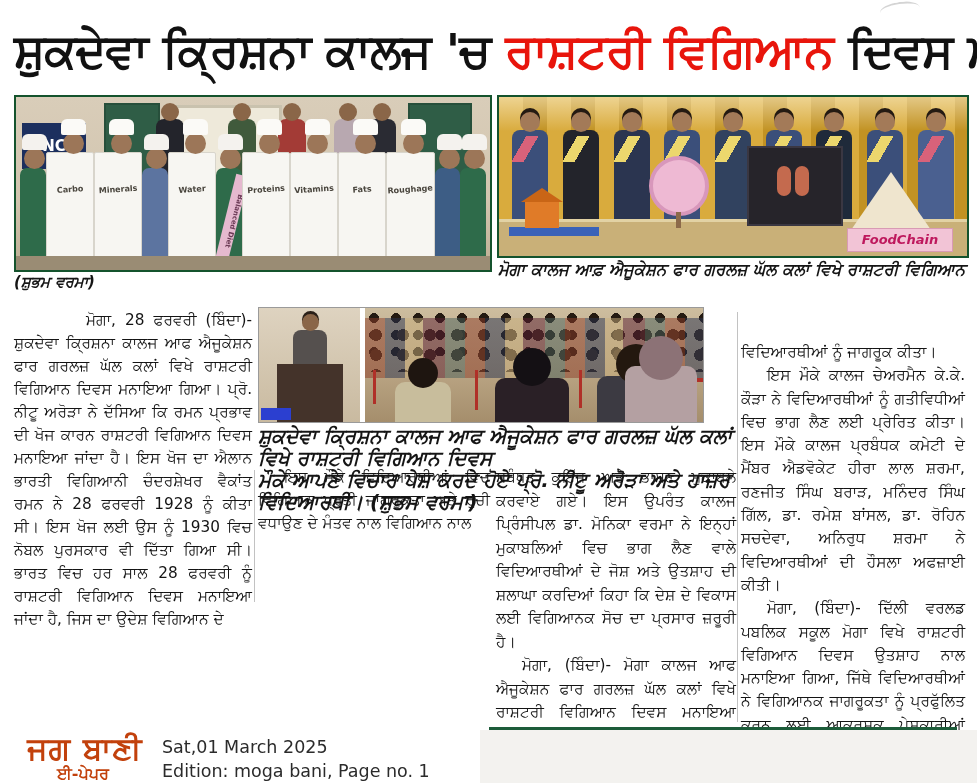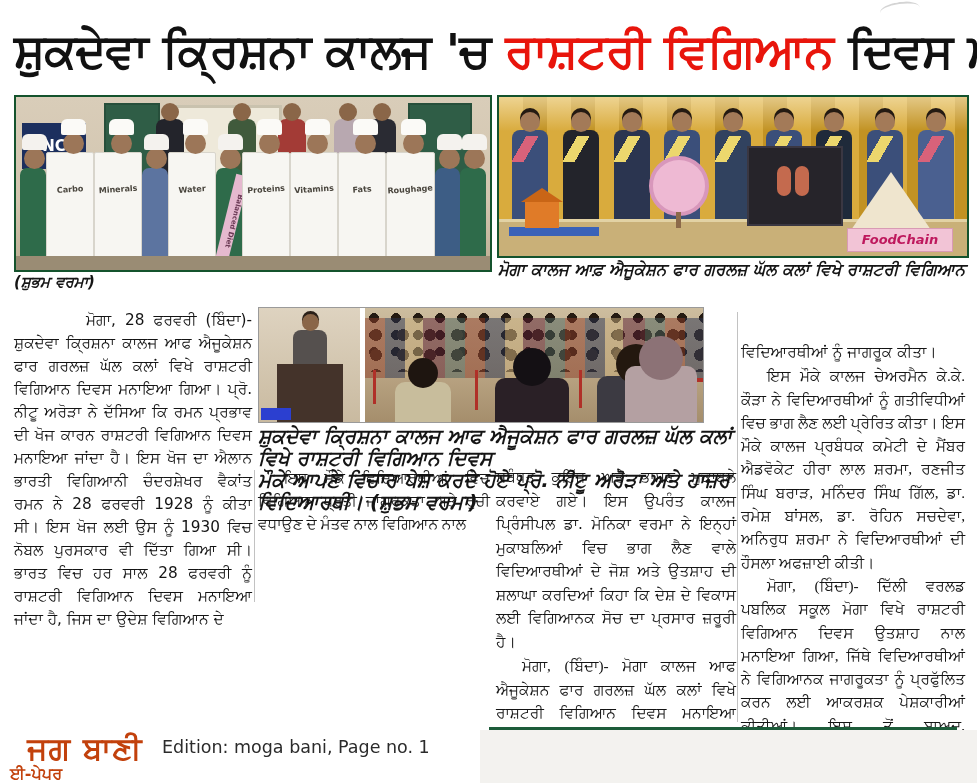--- a/index.html
+++ b/index.html
@@ -105,37 +105,37 @@
   
   .cap{font-weight:bold;font-style:italic;color:#151515;}
   #cap-left{left:14px;top:273px;width:474px;font-size:17px;display:flex;justify-content:space-between;}
   #cap-left .credit{font-size:15px;align-self:flex-end;text-align:right;}
   #cap-right{left:497px;top:259px;width:468px;font-size:16.5px;line-height:22px;text-align:right;}
   #cap-mid{left:258px;top:425px;width:480px;font-size:20px;line-height:22px;}
 
   
   .col{font-size:15.3px;line-height:23px;text-align:justify;color:#141414;}
   .col p{margin:0;}
-  .col p.ind{text-indent:26px;font-family:Liberation Serif, serif;}
+  .col p.ind{text-indent:26px;}
   #col1{left:14px;top:309px;width:238px;height:300px;}
   #col1 p{text-indent:72px;}
   #col2{left:258px;top:466px;width:232px;height:145px;}
   #col3{left:496px;top:466px;width:240px;height:262px;line-height:23.5px;}
   #col4{left:741px;top:309px;width:224px;height:420px;line-height:23.3px;margin-top:32px;}
 
   .vrule{width:1px;background:#c2c2c2;}
   #vr1{left:254px;top:470px;height:132px;}
   #vr2{left:737px;top:312px;height:410px;}
 
   
   #green-rule{left:489px;top:727px;width:468px;height:3px;background:#1d5c3a;}
   #foot-bg{left:480px;top:730px;right:0;bottom:0;background:#f3f2ef;}
   #logo{left:10px;top:733px;width:150px;text-align:center;color:#c2410c;line-height:1;}
   #logo .main{font-size:31px;font-weight:900;letter-spacing:1px;}
-  #logo .sub{font-size:16px;font-weight:bold;text-align:left;margin-top:2px;padding-right:4px;}
+  #logo .sub{font-size:16px;font-weight:bold;text-align:center;margin-top:2px;padding-right:4px;}
   #meta{left:162px;top:735px;font-size:17.5px;color:#2b2b2b;line-height:24px;}
   #scribble{left:880px;top:2px;width:40px;height:14px;border-top:2px solid #b9b9b9;border-radius:50%;transform:rotate(-8deg);opacity:.6;}
 </style>
 </head>
 <body>
 
 <div id="page">
 
   <div class="abs" id="scribble"></div>
 
@@ -279,16 +279,17 @@
   <div class="abs vrule" id="vr1"></div>
   <div class="abs vrule" id="vr2"></div>
 
   <div class="abs" id="foot-bg"></div>
   <div class="abs" id="green-rule"></div>
   <div class="abs" id="logo">
     <div class="main">ਜਗ ਬਾਣੀ</div>
     <div class="sub">ਈ-ਪੇਪਰ</div>
   </div>
   <div class="abs" id="meta">
+    <div>Sat,01 March 2025</div>
     <div>Edition: moga bani, Page no. 1</div>
   </div>
 
 </div>
 
 </body></html>

